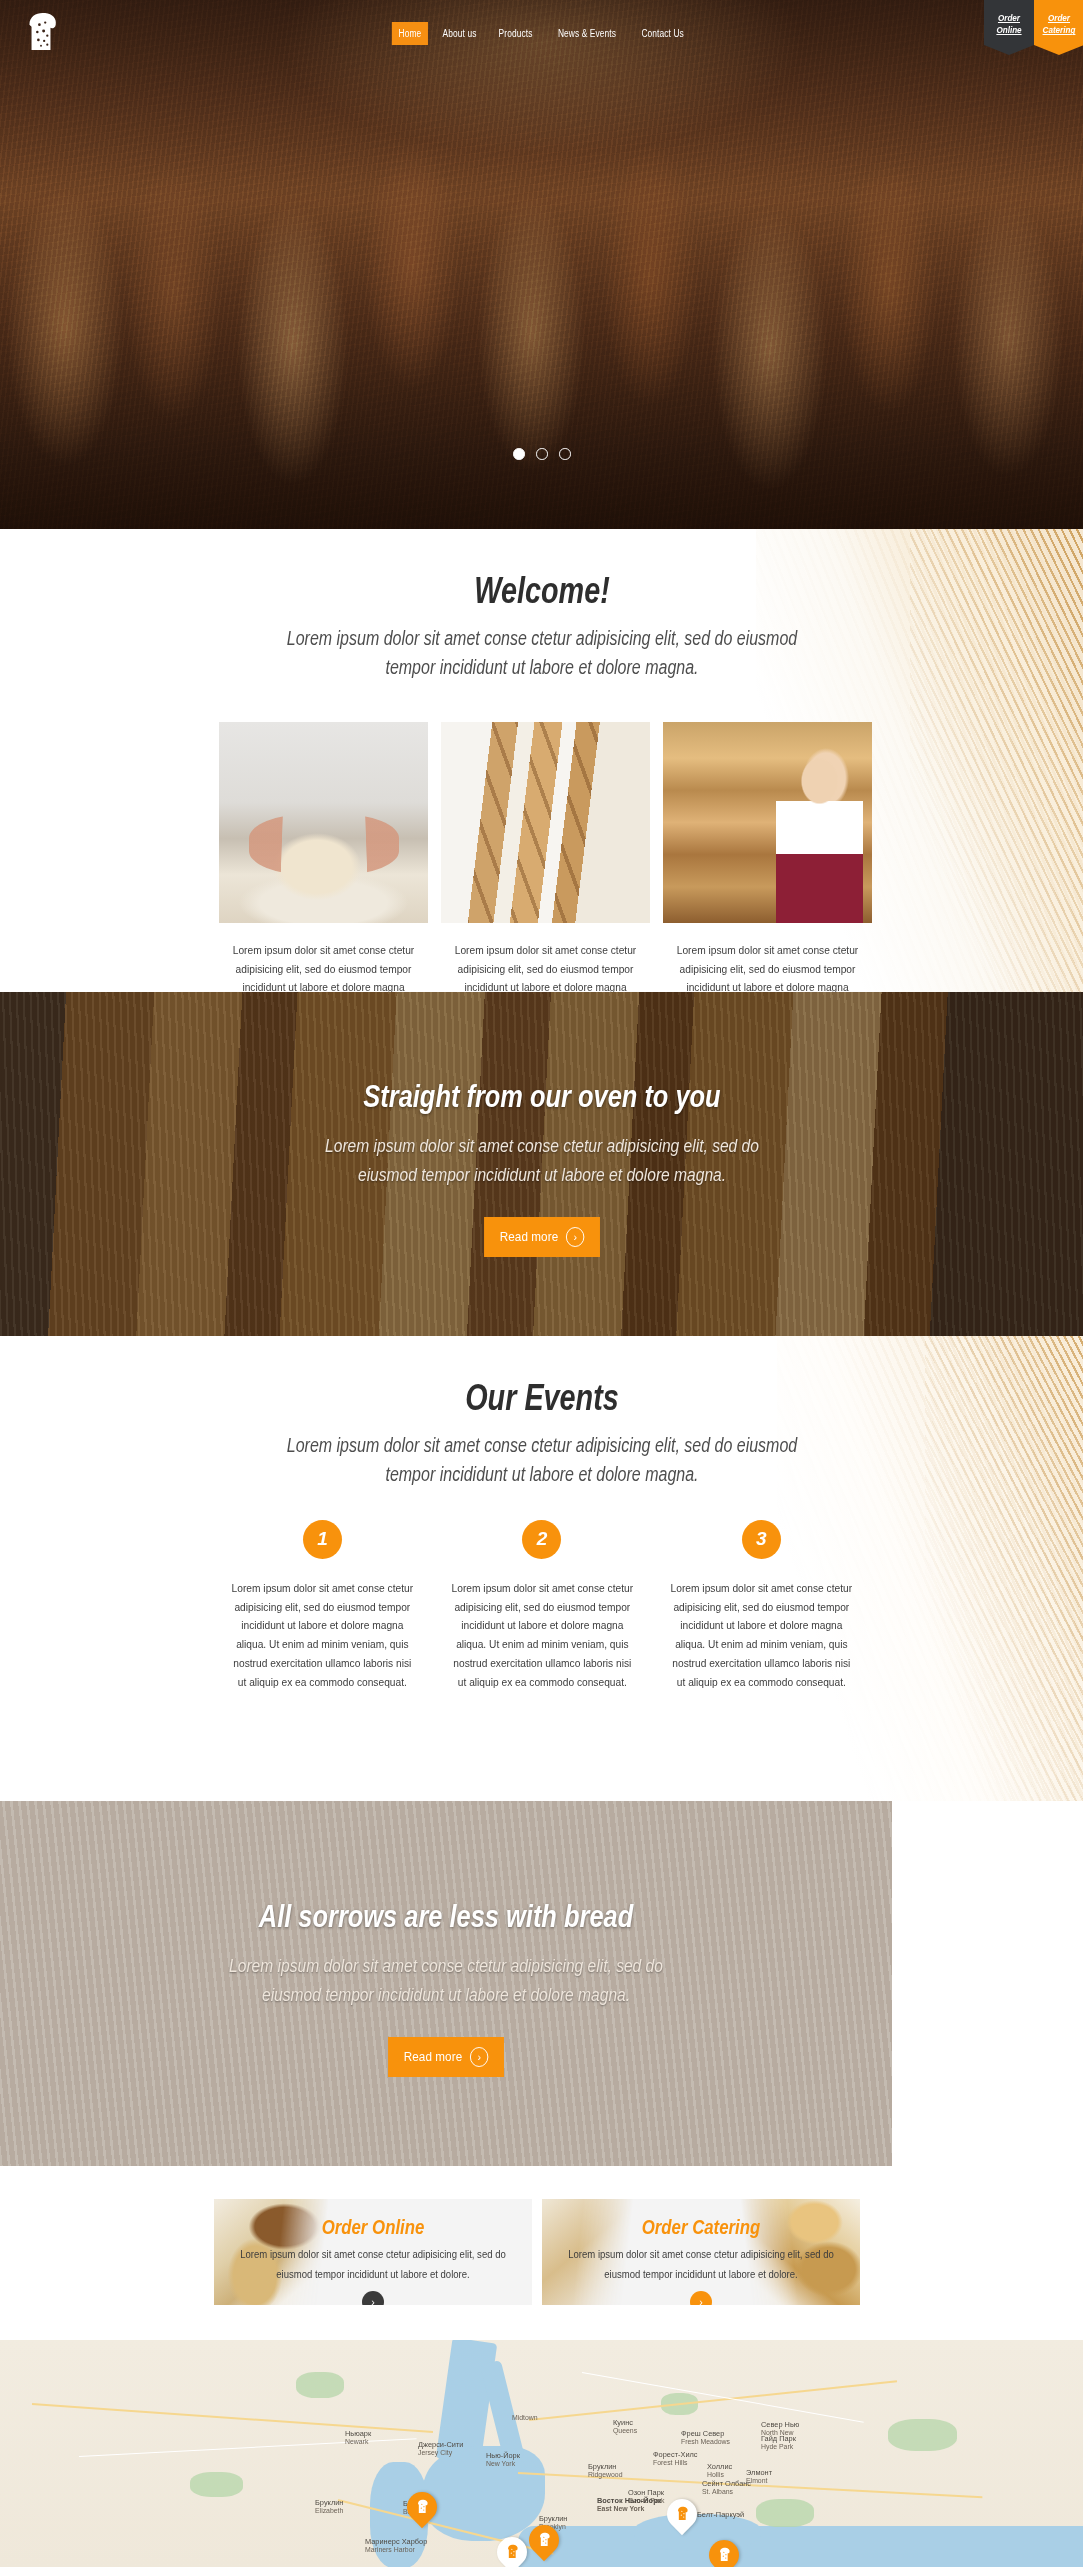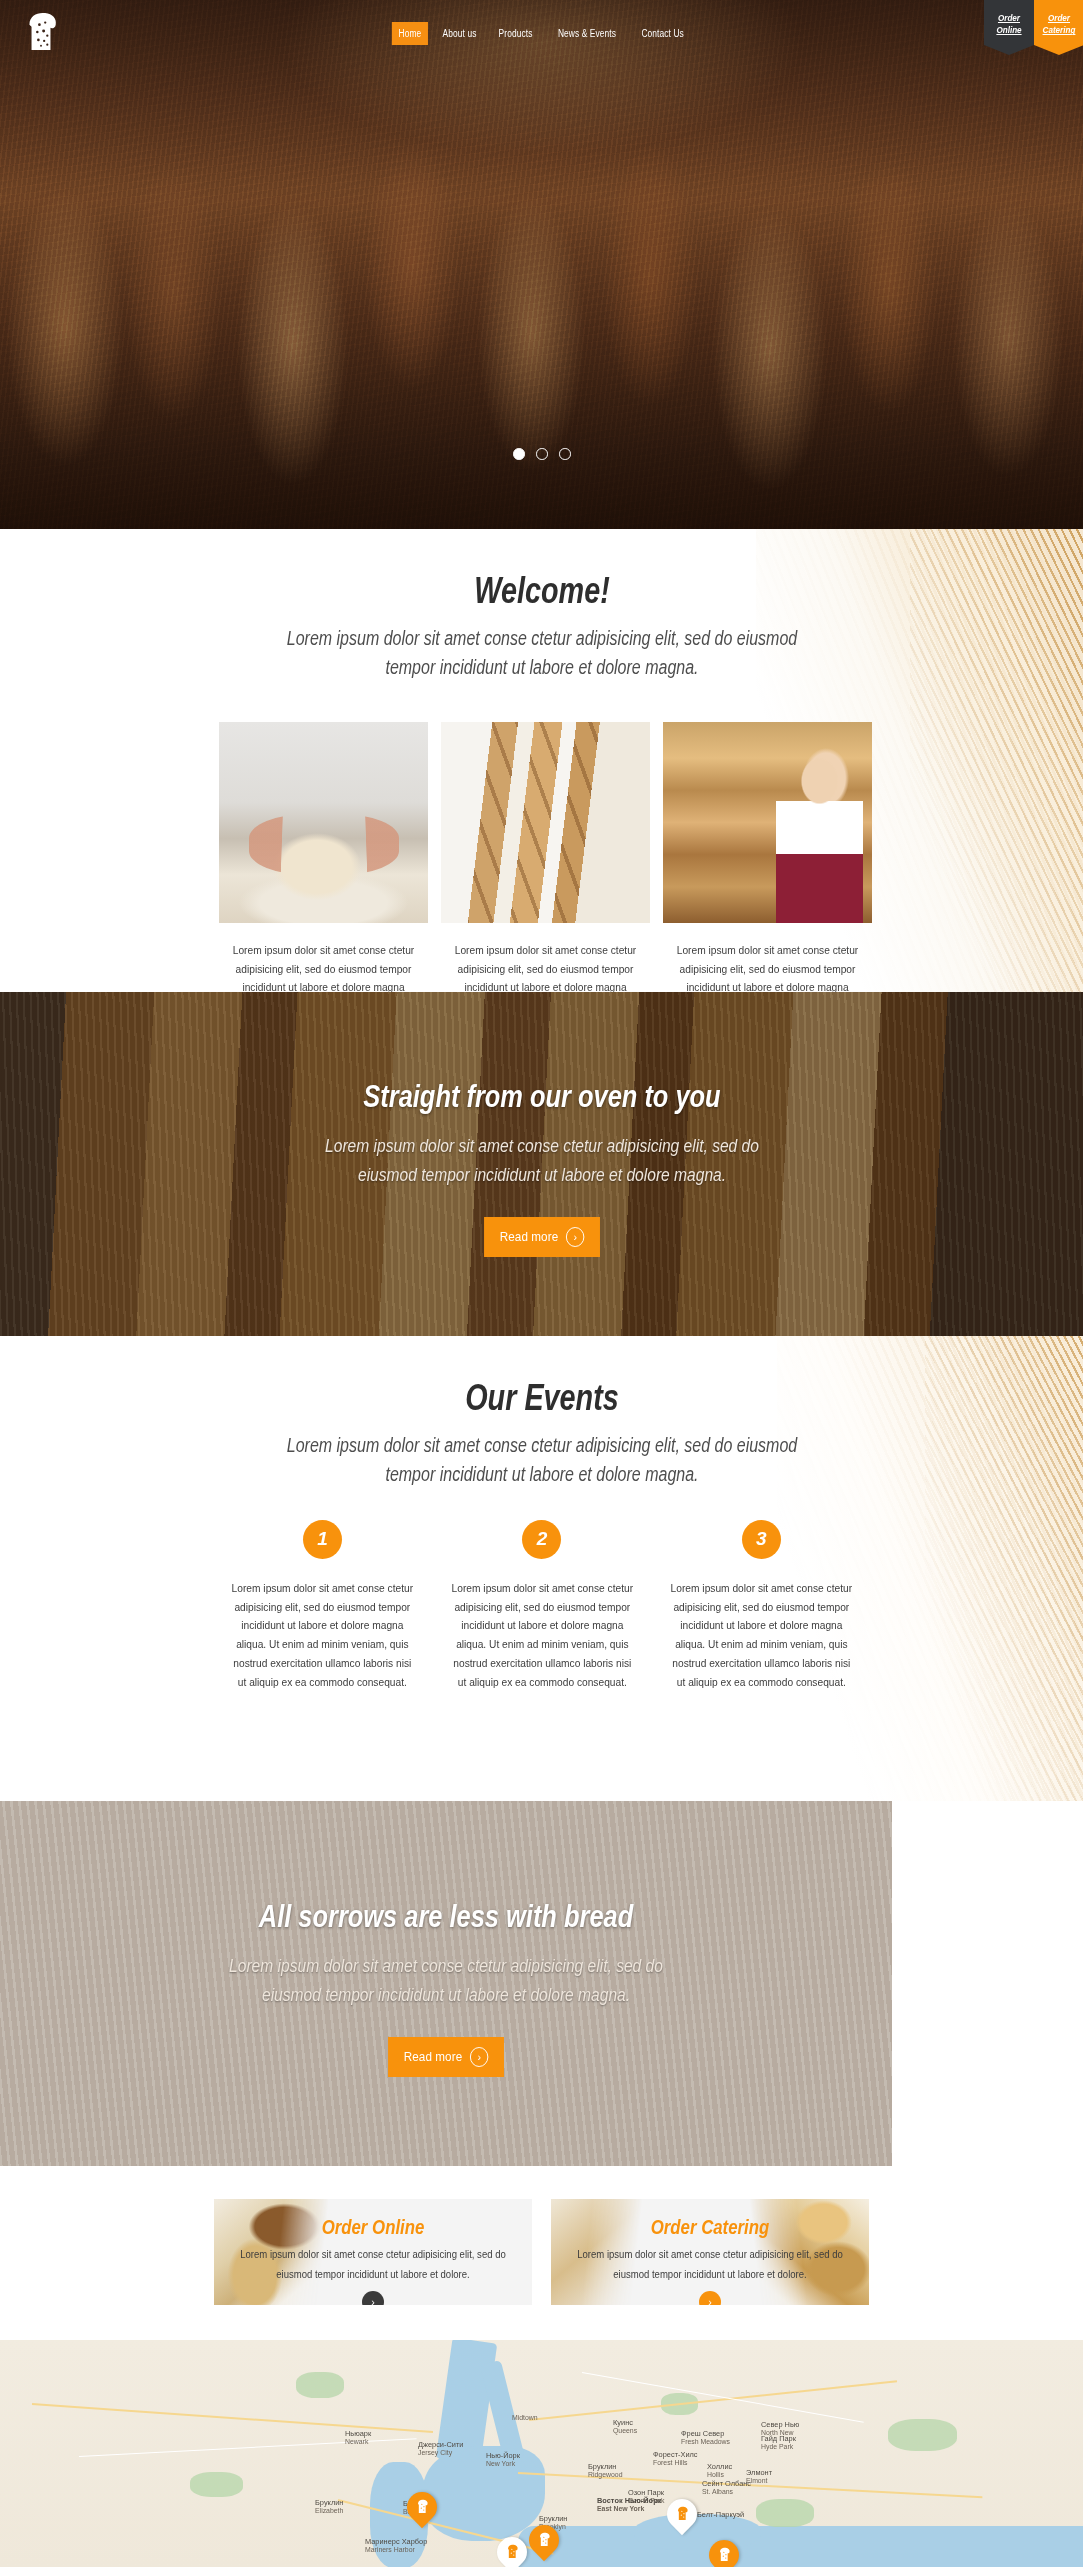--- a/index.html
+++ b/index.html
@@ -275,21 +275,21 @@
     filter:blur(0.5px);
   }
   .banner2-photo::after{
     content:""; position:absolute; inset:0;
     background:repeating-linear-gradient(84deg, rgba(255,240,200,.15) 0 2.6px, rgba(120,72,20,.14) 2.6px 8px);
   }
   .banner2-shade{ position:absolute; inset:0; background:rgba(60,38,16,.30); }
 
   
   .orders{ width:1084px; background:#ffffff; padding:33px 0 35px; }
-  .orders-wrap{ width:656px; margin:0 auto; display:flex; gap:19px; }
+  .orders-wrap{ width:656px; margin:0 auto; display:flex; gap:10px; }
   .ocard{
     position:relative; width:318px; height:106px; background:#f4f4f4; overflow:hidden;
     text-align:center; cursor:pointer;
   }
   .ocard .pic-l{
     position:absolute; left:0; top:0; width:114px; height:106px;
     background:
       radial-gradient(ellipse 48px 31px at 62% 26%, #8a5a2c 0 62%, transparent 75%),
       radial-gradient(ellipse 37px 50px at 36% 72%, #d9b878 0 58%, transparent 74%),
       linear-gradient(140deg,#f2ece0 0%,#e0cfa8 36%,#cdb079 58%,#f3efe6 80%, #f4f4f4 100%);

